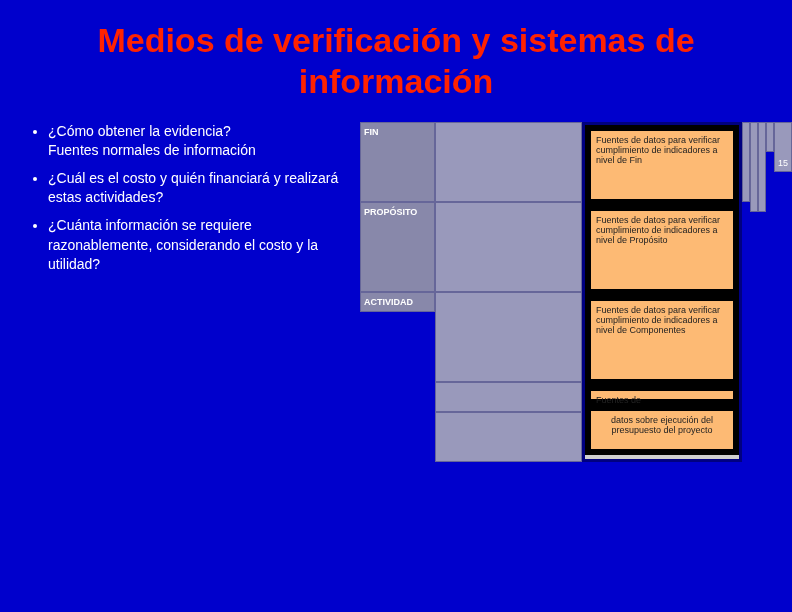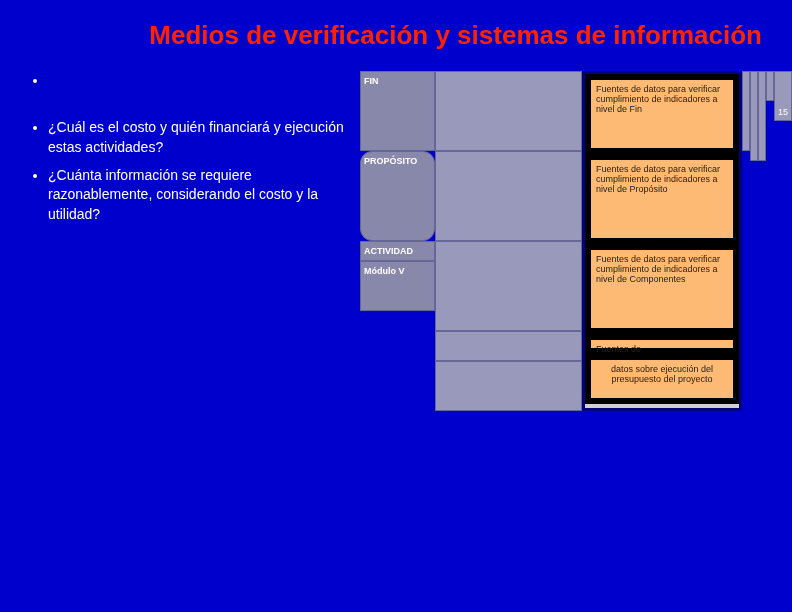--- a/index.html
+++ b/index.html
@@ -15,23 +15,23 @@
     .slide-container {
       width: 792px;
       height: 612px;
       background-color: #0000cc;
       position: relative;
       padding: 20px 30px;
     }
 
     .title {
       color: #ff2200;
-      font-size: 26px;
+      font-size: 34px;
       font-weight: bold;
-      text-align: right;
+      text-align: center;
       margin-bottom: 20px;
       line-height: 1.2;
     }
 
     .content-area {
       display: flex;
       flex-direction: row;
       gap: 0px;
       width: 100%;
     }
@@ -103,21 +103,21 @@
       color: white;
       font-size: 9px;
       font-weight: bold;
       padding: 4px 3px;
       border: 1px solid #666699;
       display: flex;
       align-items: flex-start;
     }
 
     .row-label.fin { height: 80px; }
-    .row-label.proposito { height: 90px; border-radius: 12px; }
+    .row-label.proposito { height: 90px; }
     .row-label.componentes { height: 90px; }
     .row-label.actividad { height: 20px; }
     .row-label.modulo { height: 50px; }
 
     .row-cell {
       background-color: #9999bb;
       border: 1px solid #666699;
       display: flex;
       align-items: flex-start;
       padding: 3px;
@@ -167,40 +167,39 @@
 
 <div class="slide-container">
 
   <div class="title">Medios de verificación y sistemas de información</div>
 
   <div class="content-area">
 
     <div class="left-panel">
       <ul>
         <li>
-          <br>
-          <br>
+          <span>¿Cómo obtener la evidencia?</span><br>
+          <span class="sub-text">Fuentes normales de información</span><br>
         </li>
         <li>
-          <span>¿Cuál es el costo y quién financiará y ejecución estas actividades?</span>
+          <span>¿Cuál es el costo y quién financiará y realizará estas actividades?</span>
         </li>
         <li>
           <span>¿Cuánta información se requiere razonablemente, considerando el costo y la utilidad?</span>
         </li>
       </ul>
     </div>
 
     <div class="right-panel">
       <div class="table-area">
 
         <div class="col-labels">
           <div class="row-label fin">FIN</div>
           <div class="row-label proposito">PROPÓSITO</div>
           <div class="row-label actividad">ACTIVIDAD</div>
-          <div class="row-label modulo">Módulo V</div>
         </div>
 
         <div class="col-main">
           <div class="row-cell fin"></div>
           <div class="row-cell proposito"></div>
           <div class="row-cell componentes"></div>
           <div class="row-cell actividad"></div>
           <div class="row-cell modulo"></div>
         </div>
 

